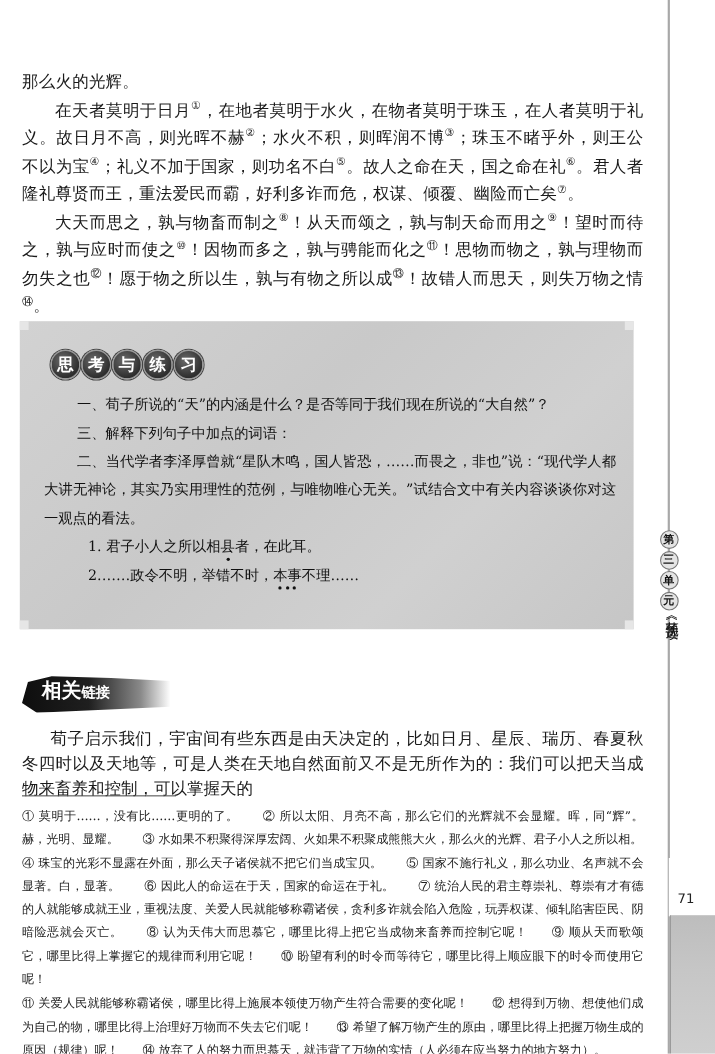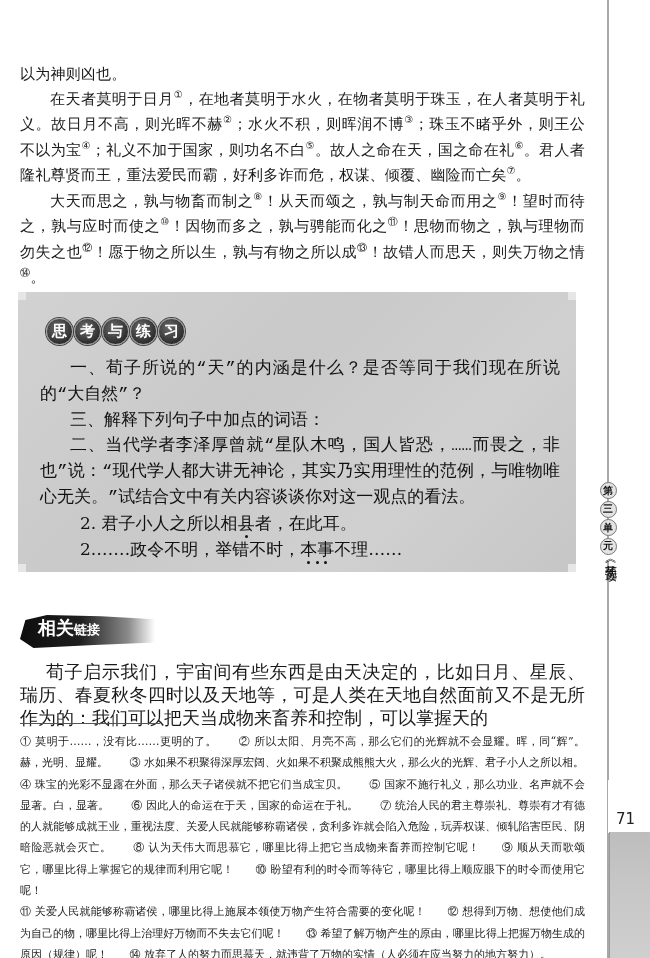--- a/index.html
+++ b/index.html
@@ -8,21 +8,21 @@
     background: #ffffff;
     font-family: "DejaVu Serif", "Liberation Serif", serif;
     color: #1a1a1a;
   }
   .page { position: absolute; left: 0; top: 0; width: 650px; height: 958px; }
   .main { position: absolute; left: 20px; top: 62px; width: 565px; }
   .p {
     font-size: 15px; line-height: 25.5px; margin: 0;
     text-align: justify; letter-spacing: 0.2px;
   }
-  .indent { text-indent: 30px; font-family: Liberation Mono, monospace; }
+  .indent { text-indent: 30px; }
   .note { font-size: 10px; vertical-align: super; line-height: 0; }
   .source {
     text-align: right; font-size: 13px; margin: 2px 20px 0 0; line-height: 24px;
   }
 
   
   .exercise {
     position: absolute; left: 18px; top: 292px; width: 558px; height: 280px;
     background: linear-gradient(135deg,#d2d2d2 0%,#c9c9c9 40%,#d0d0d0 70%,#c6c6c6 100%);
   }
@@ -30,42 +30,42 @@
   .badge-row { position: absolute; left: 28px; top: 26px; display: flex; }
   .badge {
     width: 25px; height: 25px; border-radius: 50%;
     background: radial-gradient(circle at 40% 35%, #6a6a6a, #2e2e2e 70%);
     border: 1.5px solid #9a9a9a; box-shadow: 0 0 0 1px #444;
     color: #fff; font-size: 15px; font-weight: bold;
     display: flex; align-items: center; justify-content: center;
     margin-right: 1px; font-family: "DejaVu Sans", sans-serif;
   }
   .ex-body { position: absolute; left: 22px; top: 64px; width: 520px; }
-  .ex-p { font-size: 17px; line-height: 25.8px; margin: 0; text-align: justify; color: #111; }
+  .ex-p { font-size: 13px; line-height: 25.8px; margin: 0; text-align: justify; color: #111; }
   .ex-p.indent { text-indent: 30px; }
   .ex-item { padding-left: 40px; }
   .dot { position: relative; }
   .dot::after {
     content: ""; position: absolute; left: 50%; bottom: -5px;
     width: 3px; height: 3px; margin-left: -1.5px; border-radius: 50%; background: #111;
   }
 
   
   .link-head {
     position: absolute; left: 20px; top: 612px; width: 135px; height: 36px;
     background: linear-gradient(90deg,#0e0e0e 0%,#1f1f1f 45%,#8a8a8a 80%,rgba(255,255,255,0) 100%);
     clip-path: polygon(4% 22%, 20% 8%, 60% 12%, 100% 20%, 100% 85%, 55% 92%, 10% 100%, 0% 75%);
   }
   .link-head-title {
     position: absolute; left: 38px; top: 616px; color: #fff;
     font-size: 18px; font-weight: bold; font-family: "DejaVu Serif", serif;
   }
   .link-head-sub { font-size: 13px; font-weight: bold; }
   .link-body { position: absolute; left: 20px; top: 660px; width: 565px; }
-  .link-p { font-size: 18px; line-height: 23px; margin: 0; text-align: justify; }
+  .link-p { font-size: 15px; line-height: 23px; margin: 0; text-align: justify; }
 
   
   .fn-rule { position: absolute; left: 20px; top: 723px; width: 140px; border-top: 1px solid #555; }
   .footnotes { position: absolute; left: 20px; top: 731px; width: 565px; }
   .fn { font-size: 11px; line-height: 21.3px; margin: 0; text-align: justify; color: #222; }
   .fn .gap { display: inline-block; width: 18px; }
 
   
   .margin-line { position: absolute; left: 607px; top: 0; width: 1.5px; height: 958px; background: #a8a8a8; }
   .unit-col { position: absolute; left: 599px; top: 482px; width: 18px; display: flex; flex-direction: column; align-items: center; }
@@ -74,36 +74,36 @@
     border: 1px solid #777; font-size: 10px; font-weight: bold; color: #111;
     display: flex; align-items: center; justify-content: center; margin-bottom: 1.5px;
   }
   .book-title {
     position: absolute; left: 604px; top: 555px; width: 14px;
     writing-mode: vertical-rl; font-size: 12px; color: #111; letter-spacing: 1px; background: #fff;
     line-height: 14px;
   }
   .page-num-box { position: absolute; left: 608px; top: 780px; width: 42px; height: 53px; background: #ffffff; }
   .page-num {
-    position: absolute; left: 616px; top: 810px; font-size: 15px;
+    position: absolute; left: 616px; top: 810px; font-size: 12px;
     font-family: "DejaVu Sans", sans-serif; color: #222;
   }
   .tab-gray {
     position: absolute; left: 609px; top: 832px; width: 41px; height: 126px;
     background: linear-gradient(180deg,#bdbdbd,#c6c6c6 40%,#cfcfcf);
     border-left: 1px solid #9a9a9a;
   }
 </style>
 </head>
 <body>
 
 <div class="page">
 
   <div class="main">
-    <p class="p">以为神则凶也。</p>
+    <p class="p">那么火的光辉。</p>
     <p class="p indent">
       <span>在天者莫明于日月</span><span class="note">①</span><span>，在地者莫明于水火，在物者莫明于珠玉，在人者莫明于礼义。故日月不高，则光晖不赫</span><span class="note">②</span><span>；水火不积，则晖润不博</span><span class="note">③</span><span>；珠玉不睹乎外，则王公不以为宝</span><span class="note">④</span><span>；礼义不加于国家，则功名不白</span><span class="note">⑤</span><span>。故人之命在天，国之命在礼</span><span class="note">⑥</span><span>。君人者隆礼尊贤而王，重法爱民而霸，好利多诈而危，权谋、倾覆、幽险而亡矣</span><span class="note">⑦</span><span>。</span>
     </p>
     <p class="p indent">
       <span>大天而思之，孰与物畜而制之</span><span class="note">⑧</span><span>！从天而颂之，孰与制天命而用之</span><span class="note">⑨</span><span>！望时而待之，孰与应时而使之</span><span class="note">⑩</span><span>！因物而多之，孰与骋能而化之</span><span class="note">⑪</span><span>！思物而物之，孰与理物而勿失之也</span><span class="note">⑫</span><span>！愿于物之所以生，孰与有物之所以成</span><span class="note">⑬</span><span>！故错人而思天，则失万物之情</span><span class="note">⑭</span><span>。</span>
     </p>
     <p class="source">（《荀子·天论》）</p>
   </div>
 
   <div class="exercise">
@@ -118,21 +118,21 @@
       <span class="badge">与</span>
       <span class="badge">练</span>
       <span class="badge">习</span>
     </div>
 
     <div class="ex-body">
       <p class="ex-p indent">一、荀子所说的“天”的内涵是什么？是否等同于我们现在所说的“大自然”？</p>
       <p class="ex-p indent">三、解释下列句子中加点的词语：</p>
       <p class="ex-p indent">二、当代学者李泽厚曾就“星队木鸣，国人皆恐，……而畏之，非也”说：“现代学人都大讲无神论，其实乃实用理性的范例，与唯物唯心无关。”试结合文中有关内容谈谈你对这一观点的看法。</p>
       <p class="ex-p ex-item">
-        <span>2. 君子小人之所以相</span><span class="dot">县</span><span>者，在此耳。</span>
+        <span>1. 君子小人之所以相</span><span class="dot">县</span><span>者，在此耳。</span>
       </p>
       <p class="ex-p ex-item">
         <span>2.……政令不明，举错不时，</span><span class="dot"><span class="dot">本</span><span class="dot">事</span></span><span>不理……</span>
       </p>
     </div>
   </div>
 
   <div class="link-head"></div>
   <div class="link-head-title">
     <span>相关</span><span class="link-head-sub">链接</span>

